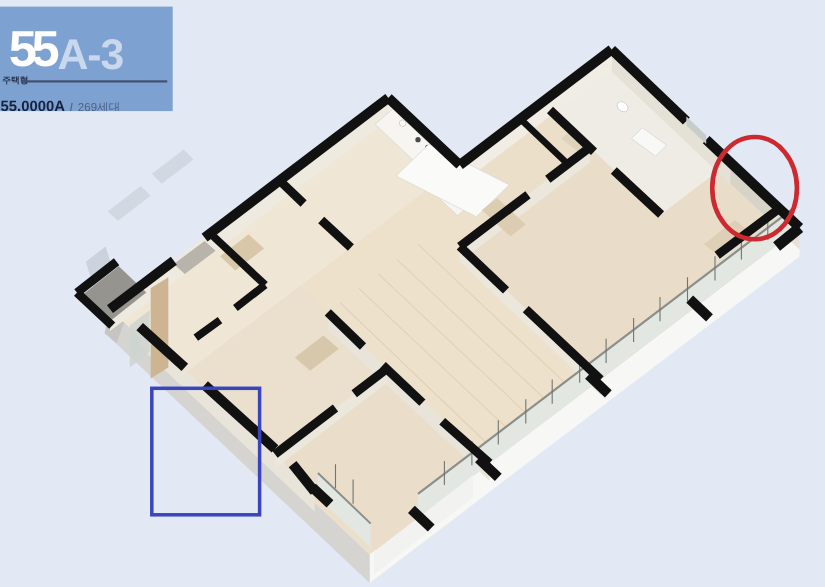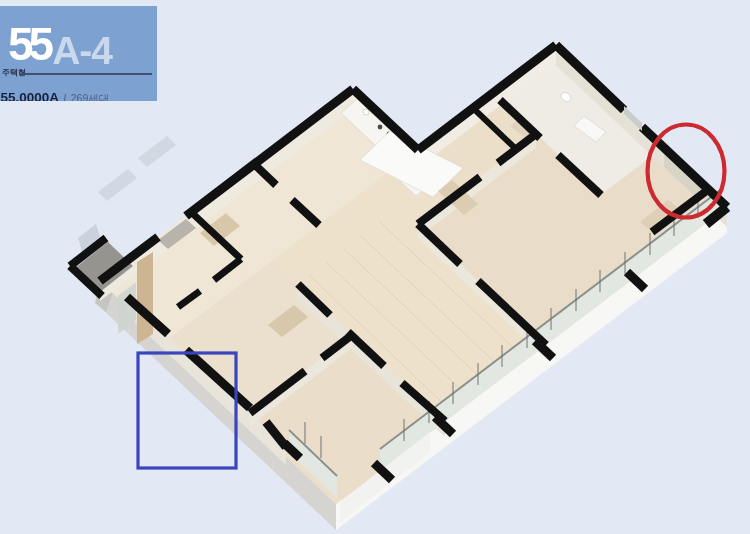--- a/index.html
+++ b/index.html
@@ -192,21 +192,21 @@
   </g>
 
   <polygon points="624,106 642,123 642,131 624,114" fill="#c9cdc9"></polygon>
 
   <ellipse cx="686" cy="171" rx="38.5" ry="46.5" fill="none" stroke-width="4.2" stroke="#cc2a30"></ellipse>
   <rect x="138" y="353" width="98" height="115" fill="none" stroke-width="3.2" stroke="#3a45bd"></rect>
 </svg>
 
   <div class="label-card">
     <div class="unit-line">
-      <span class="unit-number">55</span><span class="unit-variant">A-4</span>
+      <span class="unit-number">55</span><span class="unit-variant">A-3</span>
     </div>
     <div class="type-label">주택형</div>
     <div class="type-rule"></div>
     <div class="spec-line">
       <span class="area-code">055.0000A</span>
       <span class="separator">/</span>
       <span class="households">269세대</span>
     </div>
   </div>
 

